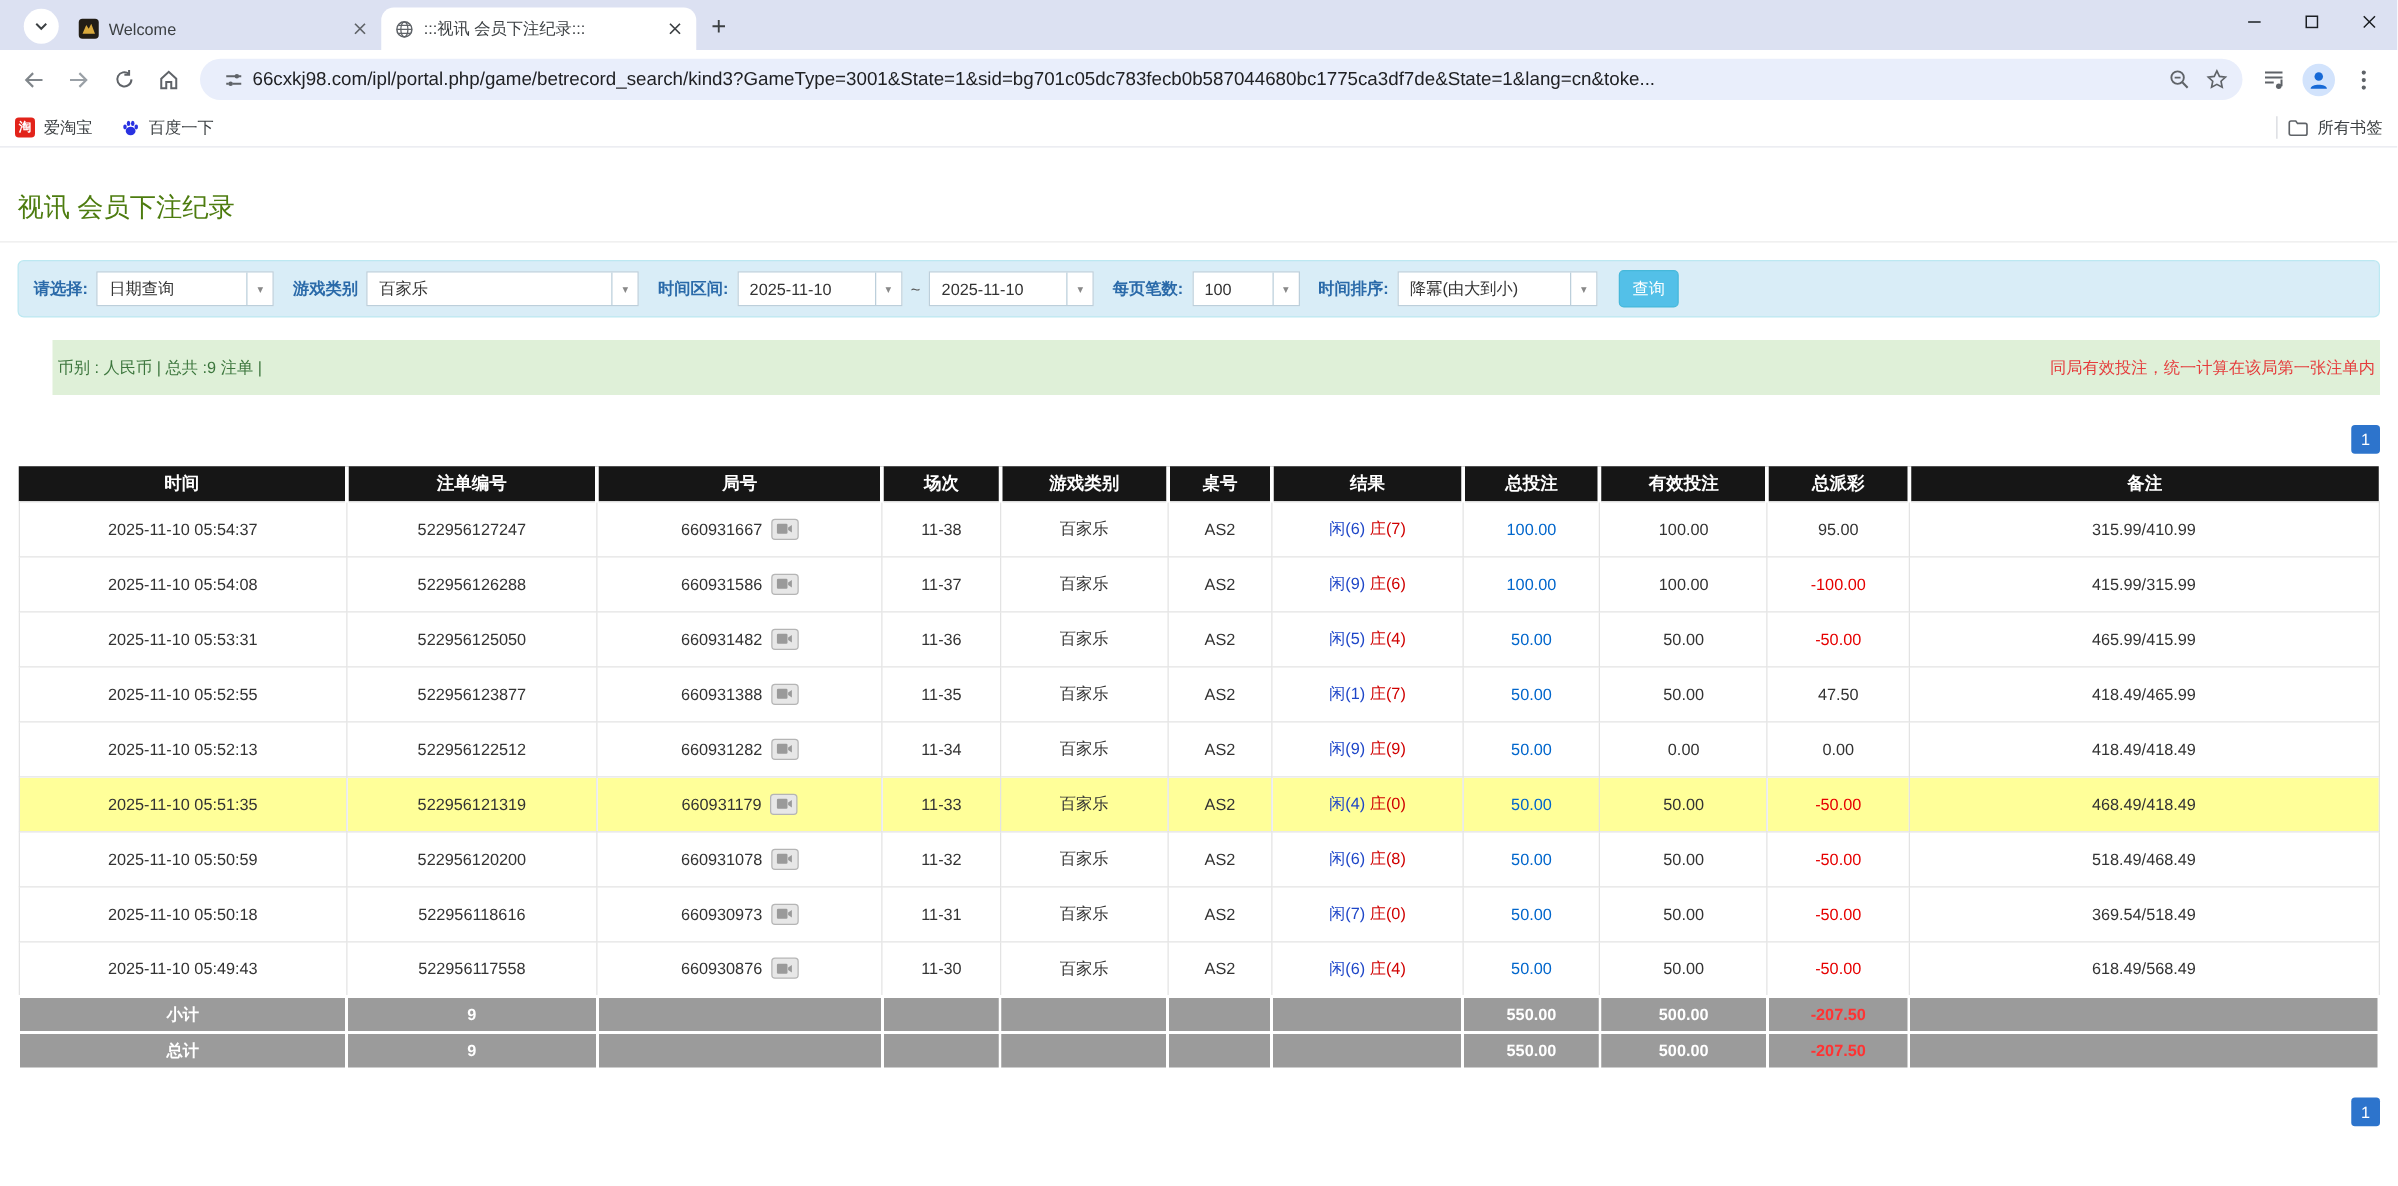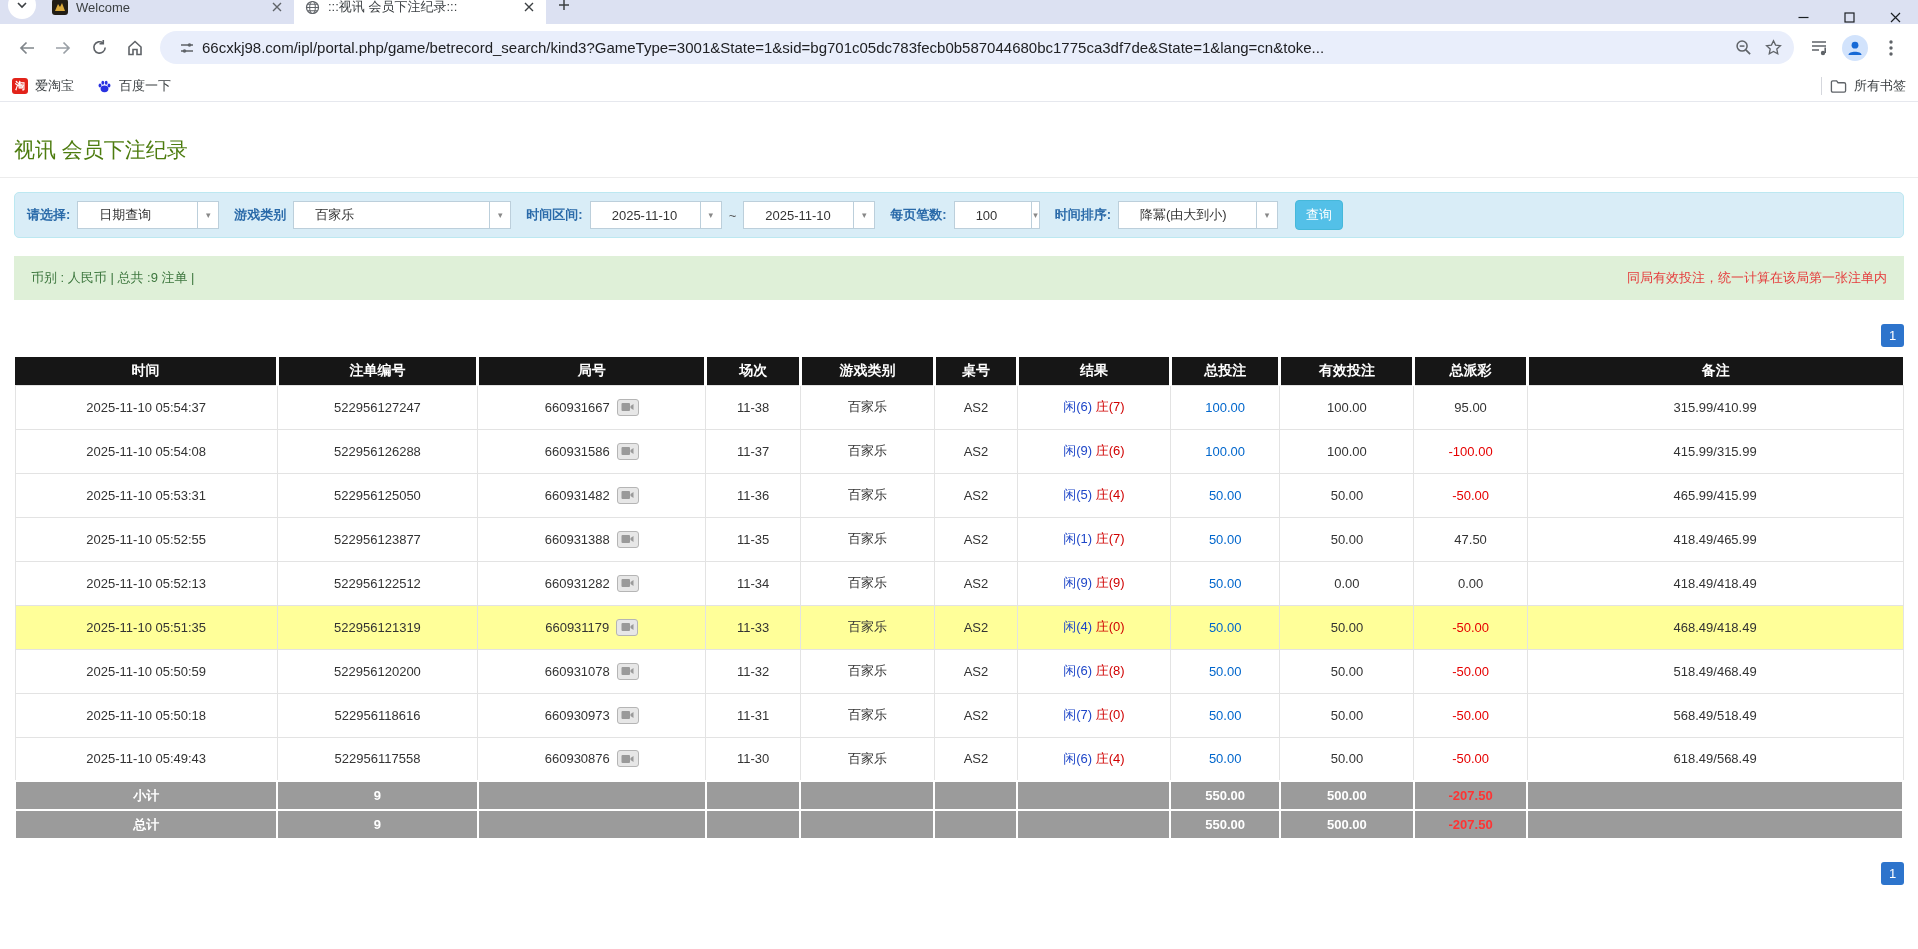--- a/index.html
+++ b/index.html
@@ -1,20 +1,20 @@
 <!DOCTYPE html>
 <html><head>
 <meta charset="utf-8">
 <style>
   * { margin:0; padding:0; box-sizing:border-box; }
   html,body { width:1918px; height:949px; overflow:hidden; background:#fff;
     font-family:"Liberation Sans","DejaVu Sans",sans-serif; }
 
   
-  .tabstrip { height:24px; background:#dce1f2; display:flex; align-items:flex-end; padding-left:4px; }
+  .tabstrip { height:40px; background:#dce1f2; display:flex; align-items:flex-end; padding-left:15px; }
   .tab-search { width:28px; height:28px; border-radius:50%; background:#fff; display:flex; align-items:center;
     justify-content:center; margin:0 6px 5px 4px; }
   .tab { width:252px; height:34px; display:flex; align-items:center; padding:0 8px 0 10px; gap:8px;
     color:#3c4043; font-size:13px; }
   .tab.active { background:#fff; border-radius:10px 10px 0 0; }
   .tab .tab-title { flex:1; white-space:nowrap; overflow:hidden; text-overflow:ellipsis; }
   .tab .tab-close { width:18px; height:18px; border-radius:50%; display:flex; align-items:center; justify-content:center; }
   .fav { width:16px; height:16px; display:flex; align-items:center; justify-content:center; flex:none; }
   .welcome-fav { background:#221d15; border-radius:3px; }
   .newtab { width:28px; height:28px; display:flex; align-items:center; justify-content:center; margin:0 0 5px 4px; }
@@ -42,30 +42,30 @@
   .page { padding:0 14px; }
   .title-row { margin:0 -14px; padding:34px 14px 13px; border-bottom:1px solid #ececec; }
   .page-title { font-size:21px; font-weight:400; color:#4d7c0f; }
 
   .filterbar { margin-top:14px; background:#d9edf7; border:1px solid #bce8f1; border-radius:5px; height:46px;
     display:flex; align-items:center; padding:0 12px; gap:7px; font-size:13px; }
   .flabel { color:#2a6aa9; font-weight:bold; white-space:nowrap; margin-left:8px; }
   .flabel:first-child { margin-left:0; }
   .sel { background:#fff; border:1px solid #bccfdb; height:28px; display:flex; align-items:center;
     justify-content:space-between; flex:none; }
-  .sel .val { padding:0 21px; color:#333; white-space:nowrap; }
+  .sel .val { padding:0 9px; color:#333; white-space:nowrap; }
   .sel .arrow { width:21px; height:100%; border-left:1px solid #bccfdb; display:flex; align-items:center;
     justify-content:center; color:#888; font-size:9px; }
   .w140{width:142px;} .w218{width:218px;} .w118{width:132px;} .w84{width:86px;gap:13px;} .w158{width:160px;}
   .tilde { color:#555; }
   .btn-search { background:#53c0e8; border:1px solid #46b8da; color:#fff; height:30px; width:48px; border-radius:4px;
     display:flex; align-items:center; justify-content:center; font-size:13px; margin-left:10px; }
 
-  .summary { margin-top:18px; background:#dff0d8; padding:13px 17px; display:flex; justify-content:space-between;
-    font-size:13px; color:#3c763d; }
+  .summary { margin-top:18px; background:#dff0d8; padding:13px 4px; display:flex; justify-content:space-between;
+    font-size:13px; color:#3c763d;margin-left:28px; }
   .summary .warn { color:#e53c3c; }
 
   .pager { display:flex; justify-content:flex-end; margin-top:24px; }
   .pager.bottom { margin-top:22px; }
   .page-btn { min-width:23px; height:23px; background:#2d74cc; color:#fff; border-radius:3px; display:flex;
     align-items:center; justify-content:center; font-size:13px; }
 
   table { width:100%; border-collapse:collapse; table-layout:fixed; margin-top:10px; font-size:13px; }
   th { background:#161616; color:#fff; height:28px; font-size:14px; font-weight:bold; }
   th + th { border-left:3px solid #fff; }
@@ -485,21 +485,21 @@
                 </svg>
               </span>
             </span></td>
           <td>11-31</td>
           <td>百家乐</td>
           <td>AS2</td>
           <td><span class="res-player">闲(7)</span> <span class="res-banker">庄(0)</span></td>
           <td><span class="amt-link">50.00</span></td>
           <td>50.00</td>
           <td class="neg">-50.00</td>
-          <td>568.49/518.49</td>
+          <td>369.54/518.49</td>
         </tr>
         <tr>
           <td>2025-11-10 05:49:43</td>
           <td>522956117558</td>
           <td><span class="round-wrap">
               <span>660930876</span>
               <span class="round-icon">
                 <svg width="13" height="10" viewBox="0 0 13 10">
                   <rect x="0.5" y="1" width="8.5" height="8" rx="1" fill="#9a9a9a"></rect>
                   <path d="M9.5 4 L12.5 2 V8 L9.5 6 Z" fill="#9a9a9a"></path>

